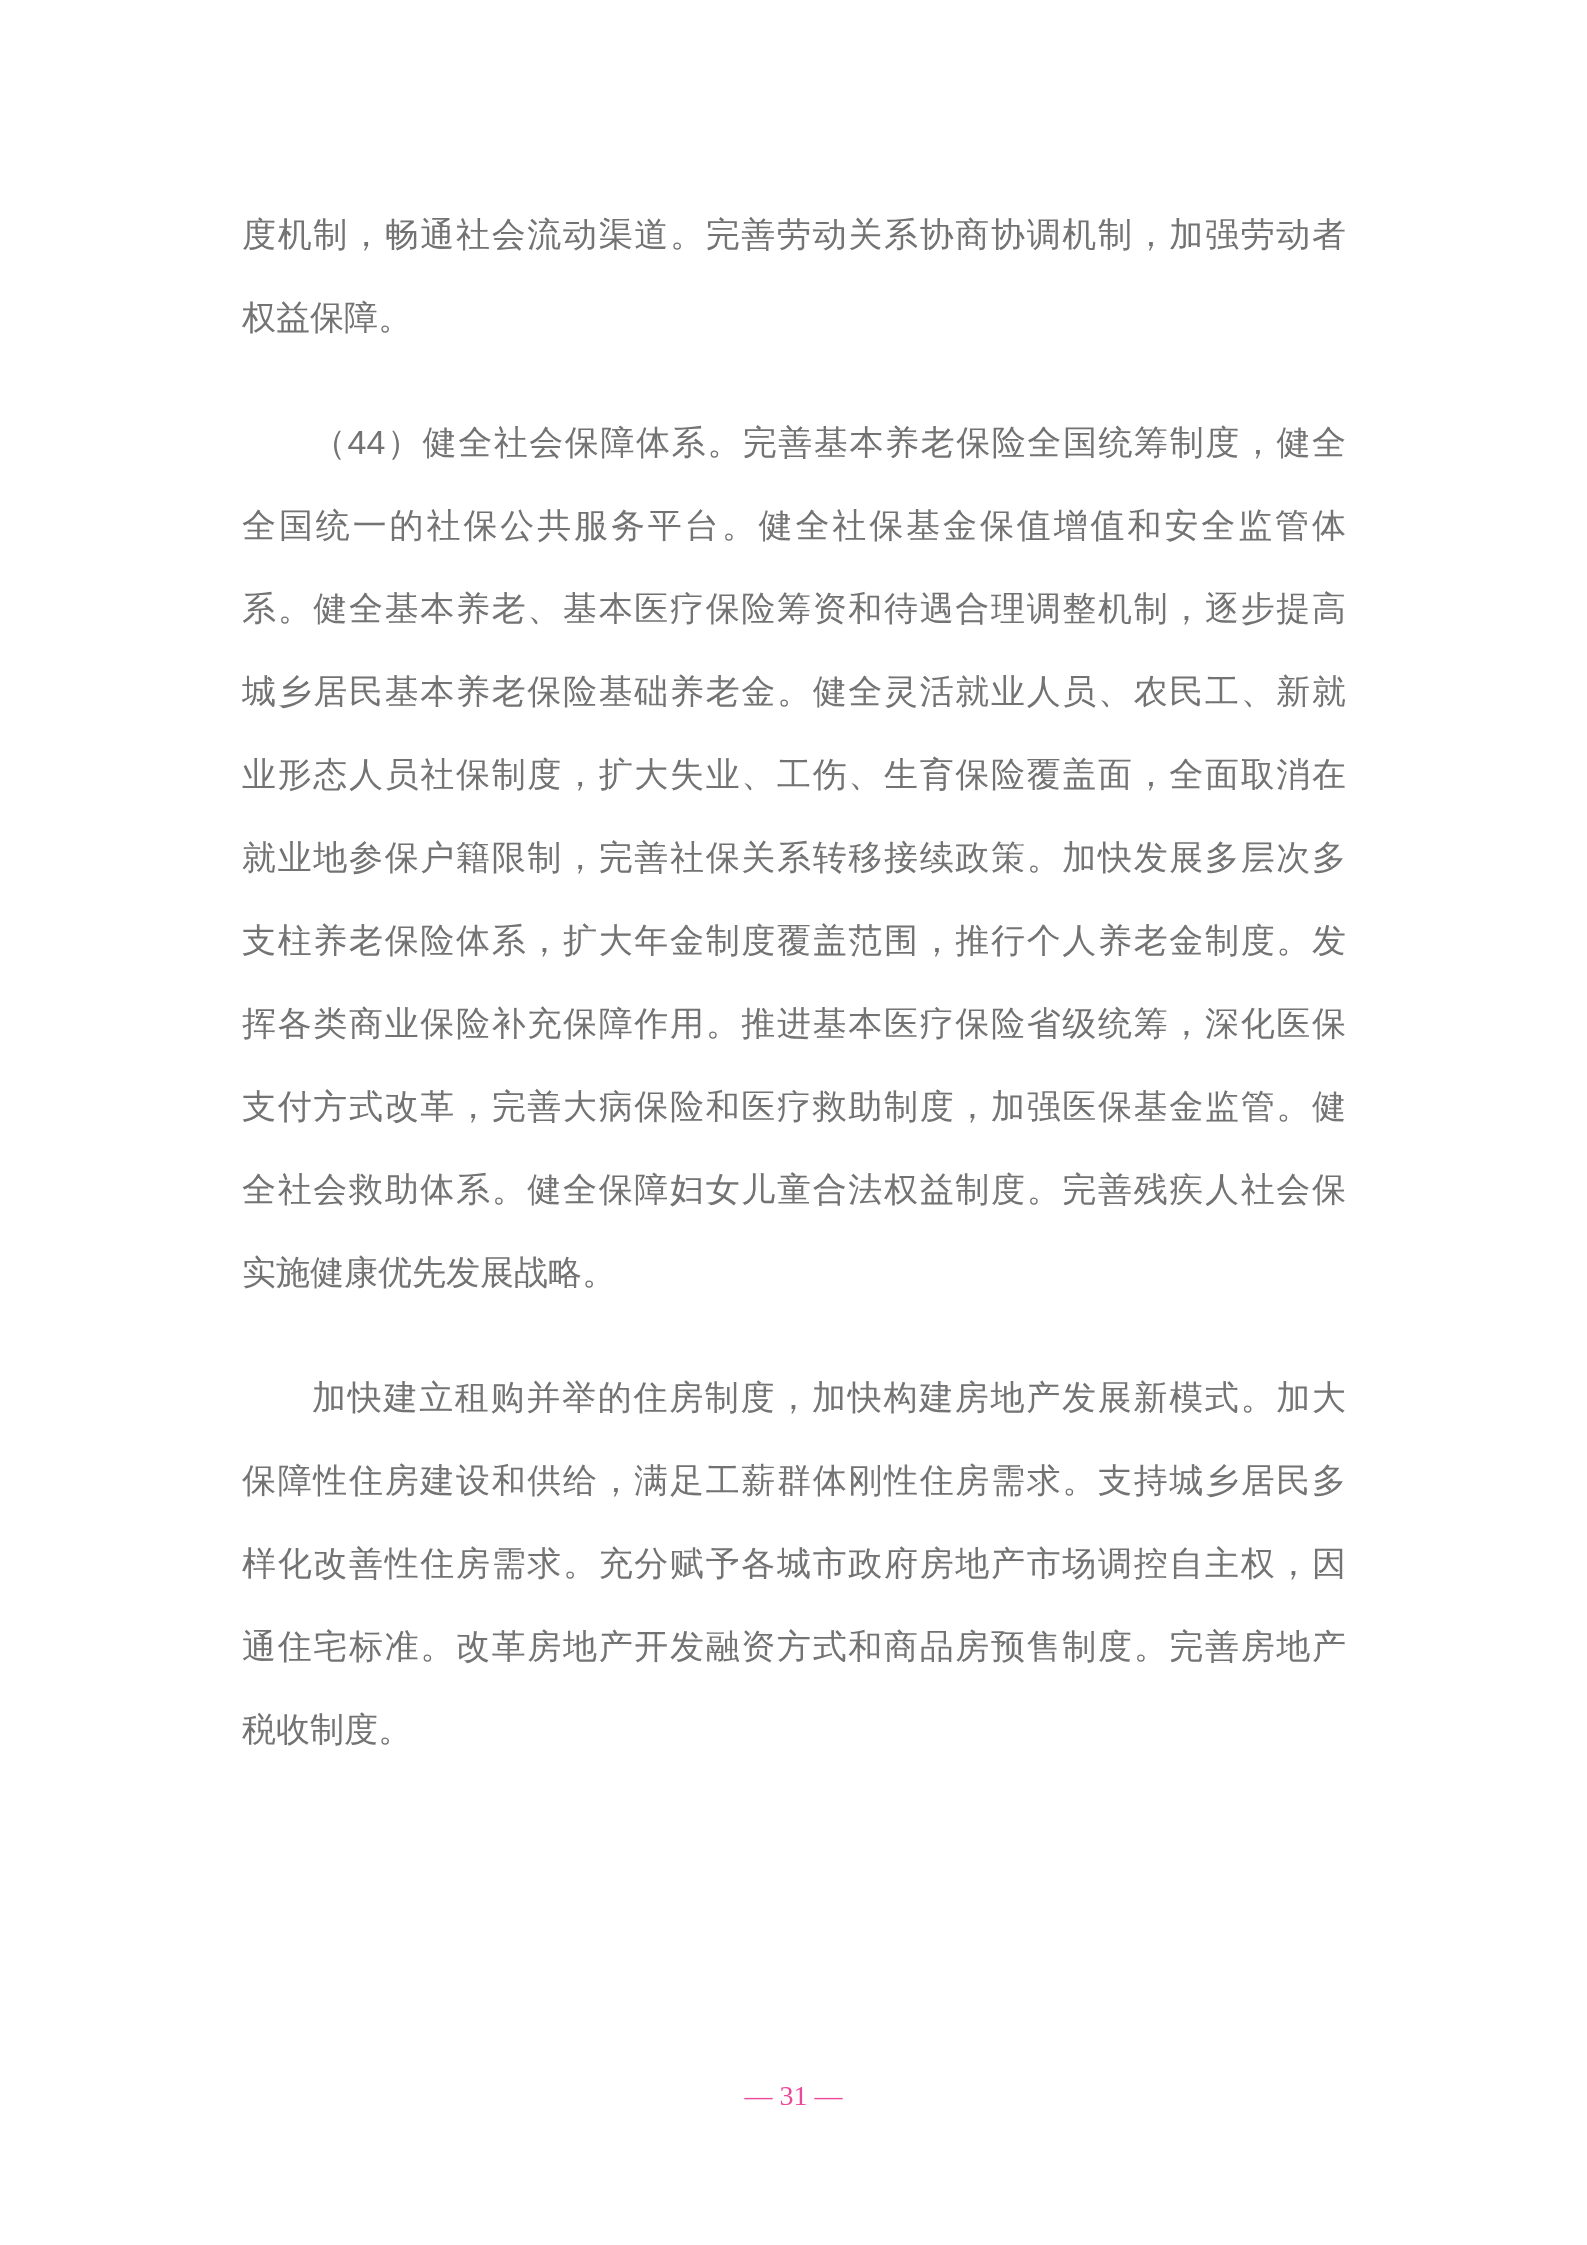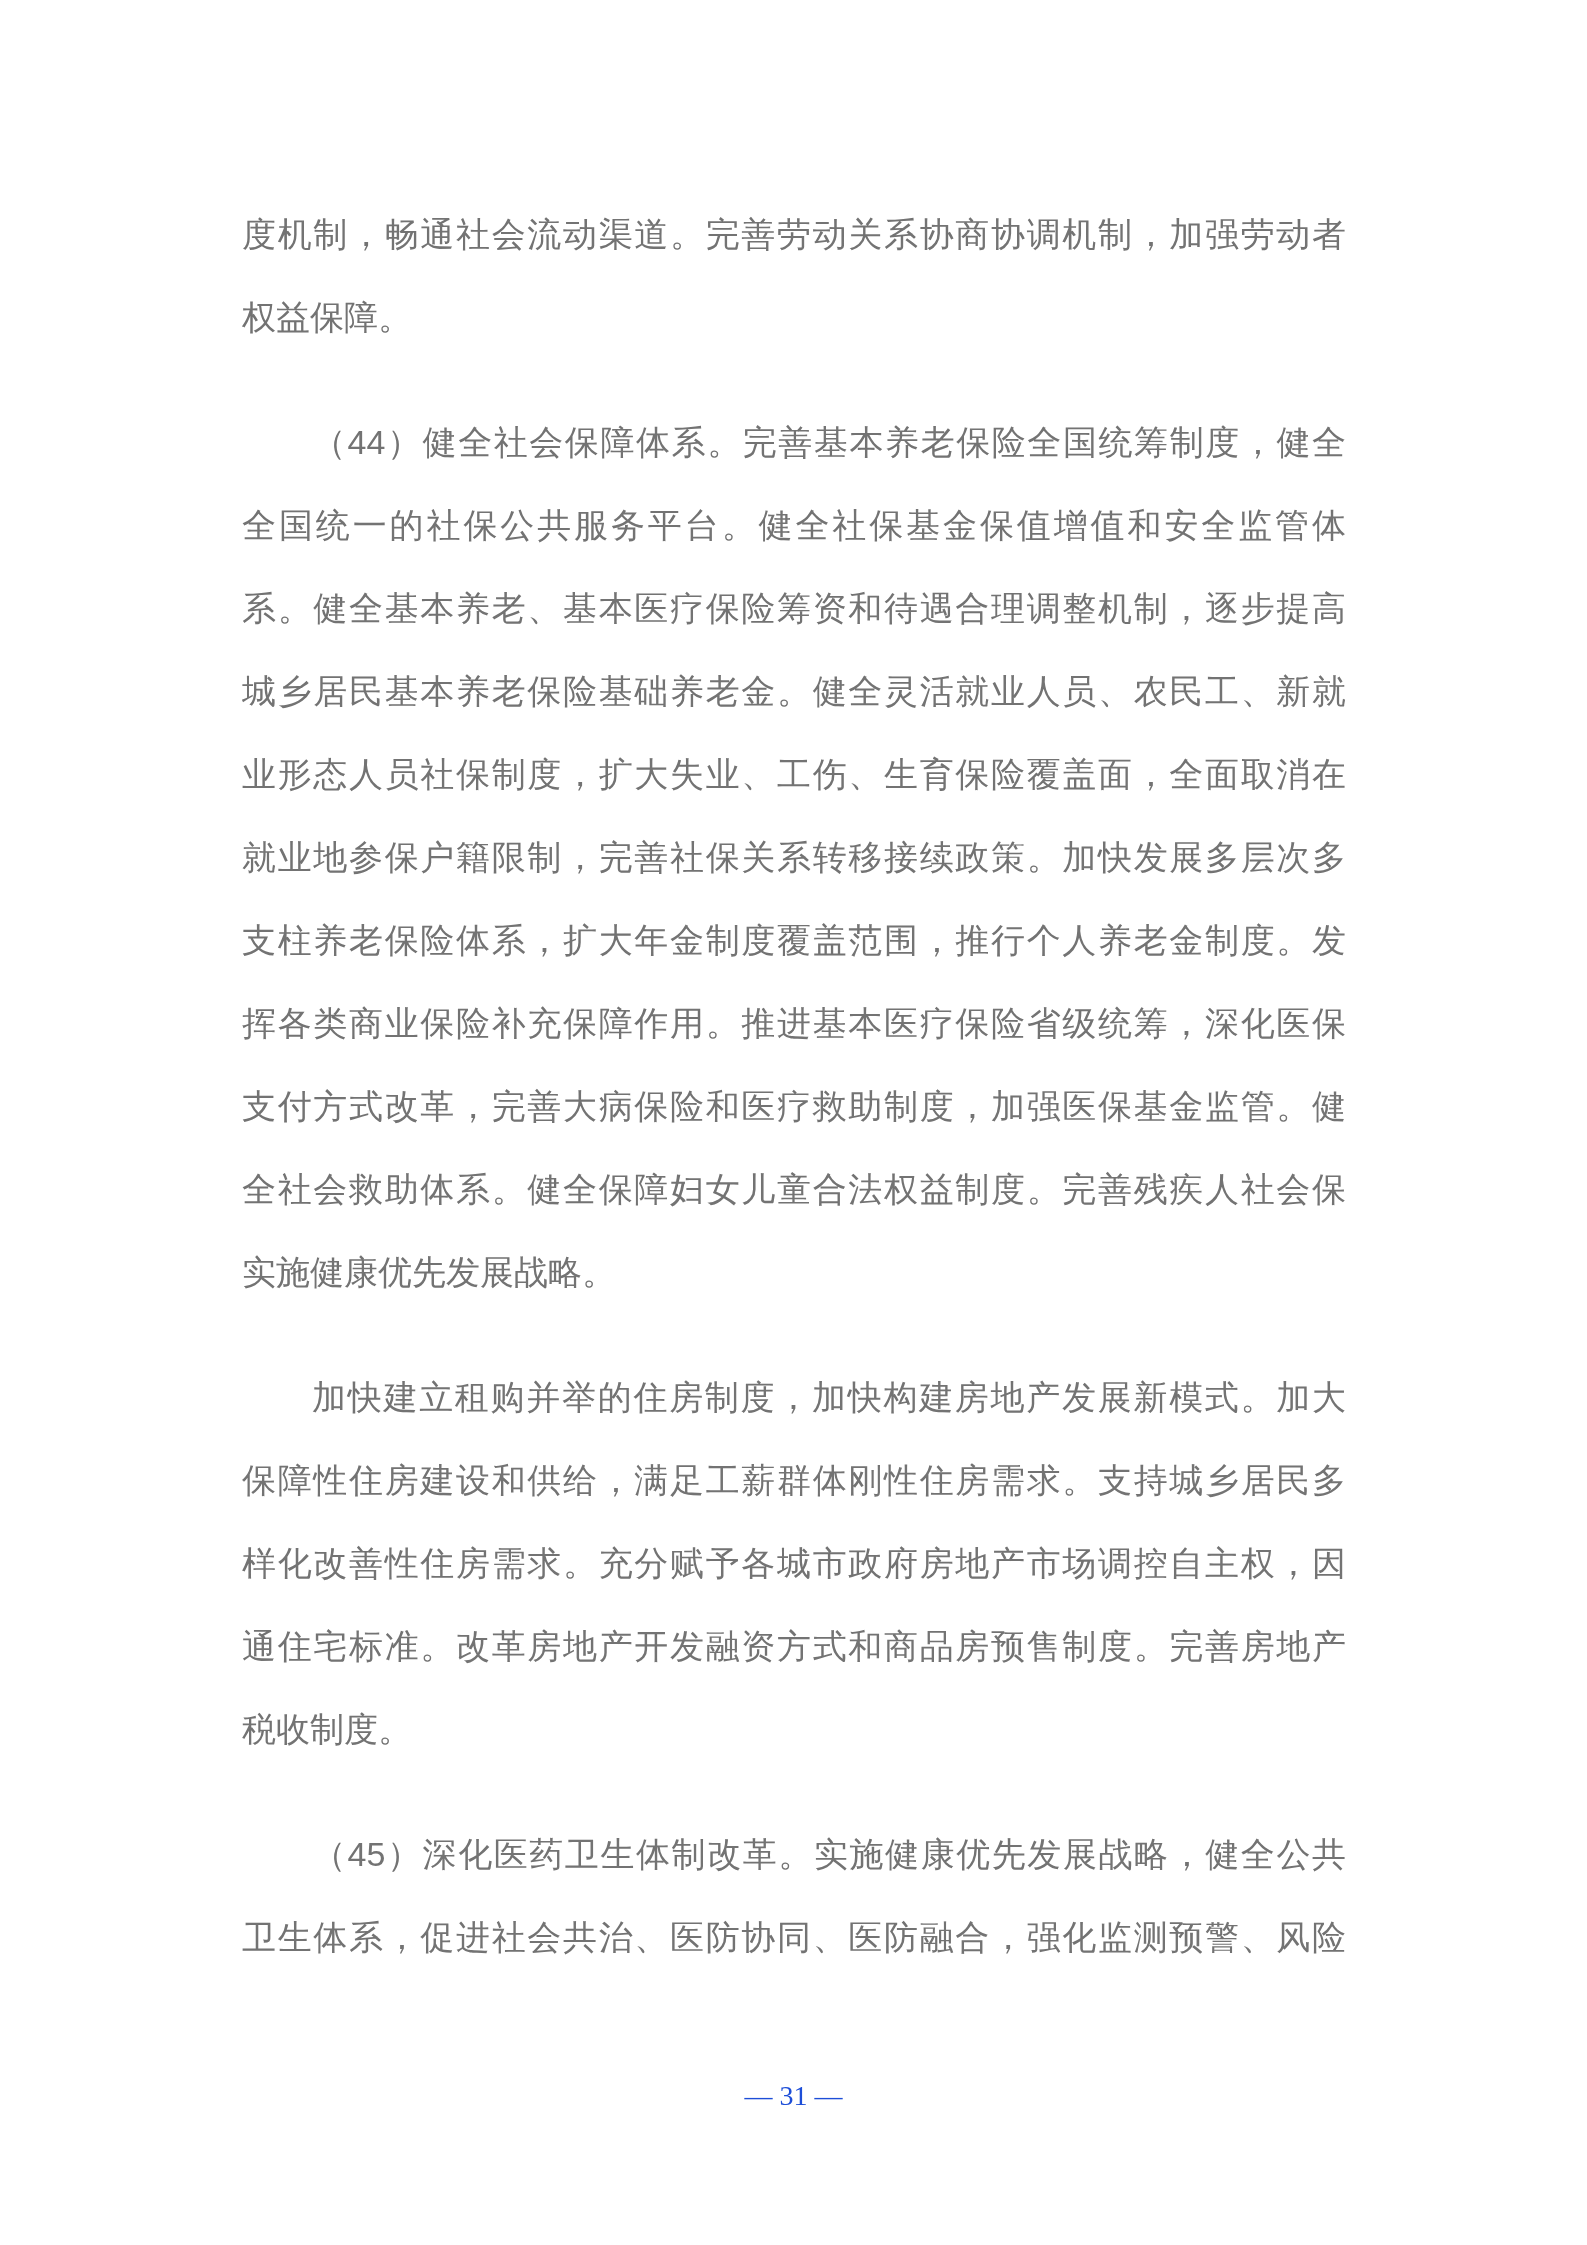--- a/index.html
+++ b/index.html
@@ -35,21 +35,21 @@
   .line.last { text-align: left; }
   .line.indent { text-indent: 70px; }
   .page-footer {
     position: absolute;
     top: 2080px;
     left: 0;
     width: 1587px;
     text-align: center;
     font-size: 28px;
     font-family: "Liberation Serif", serif;
-    color: #1d4ed8;
+    color: #ec4899;
   }
 </style>
 </head>
 <body>
 
 <div class="document-body">
     <div class="paragraph">
       <div class="line full">度机制，畅通社会流动渠道。完善劳动关系协商协调机制，加强劳动者</div>
       <div class="line last">权益保障。</div>
     </div>
@@ -66,19 +66,15 @@
       <div class="line full">全社会救助体系。健全保障妇女儿童合法权益制度。完善残疾人社会保</div>
       <div class="line last">实施健康优先发展战略。</div>
     </div>
     <div class="paragraph">
       <div class="line full indent">加快建立租购并举的住房制度，加快构建房地产发展新模式。加大</div>
       <div class="line full">保障性住房建设和供给，满足工薪群体刚性住房需求。支持城乡居民多</div>
       <div class="line full">样化改善性住房需求。充分赋予各城市政府房地产市场调控自主权，因</div>
       <div class="line full">通住宅标准。改革房地产开发融资方式和商品房预售制度。完善房地产</div>
       <div class="line last">税收制度。</div>
     </div>
-    <div class="paragraph">
-      <div class="line full indent">（45）深化医药卫生体制改革。实施健康优先发展战略，健全公共</div>
-      <div class="line full">卫生体系，促进社会共治、医防协同、医防融合，强化监测预警、风险</div>
-    </div>
   </div>
 
 <div class="page-footer">— 31 —</div>
 
 </body></html>

